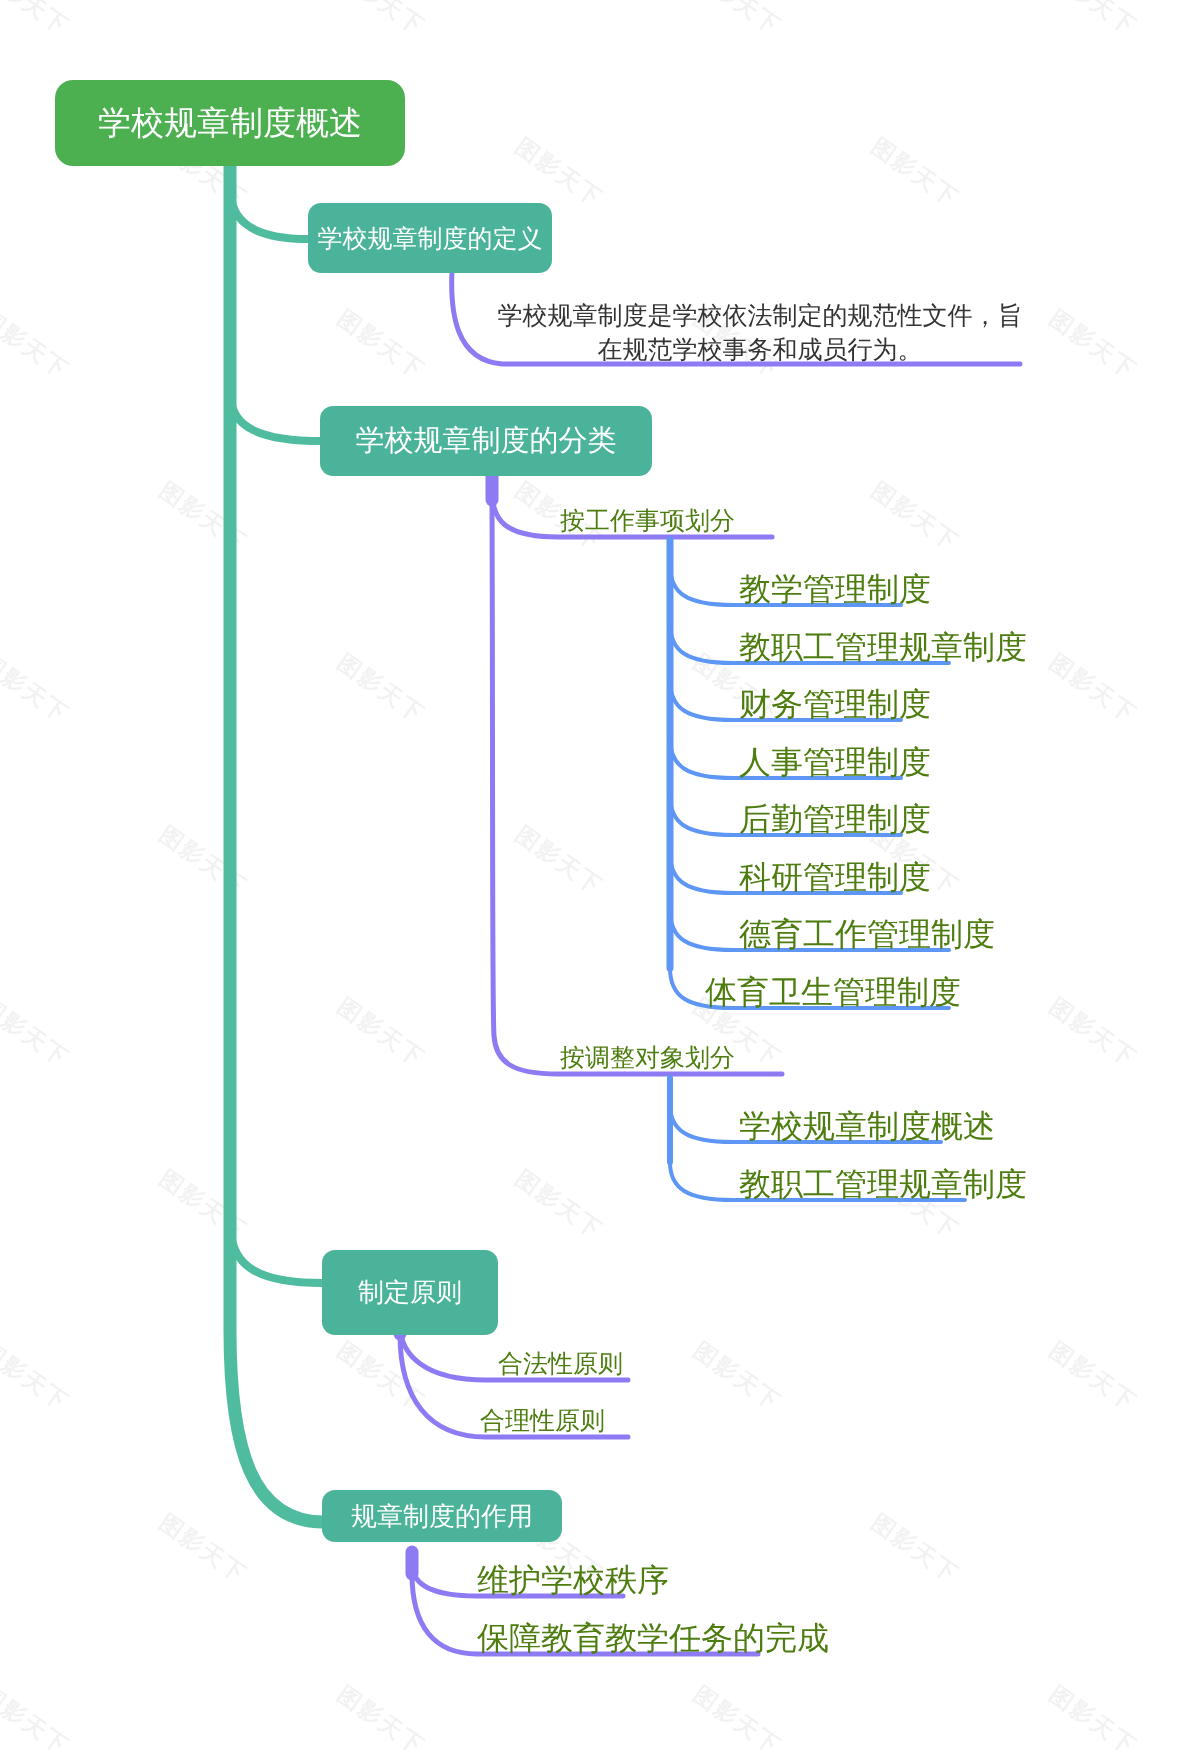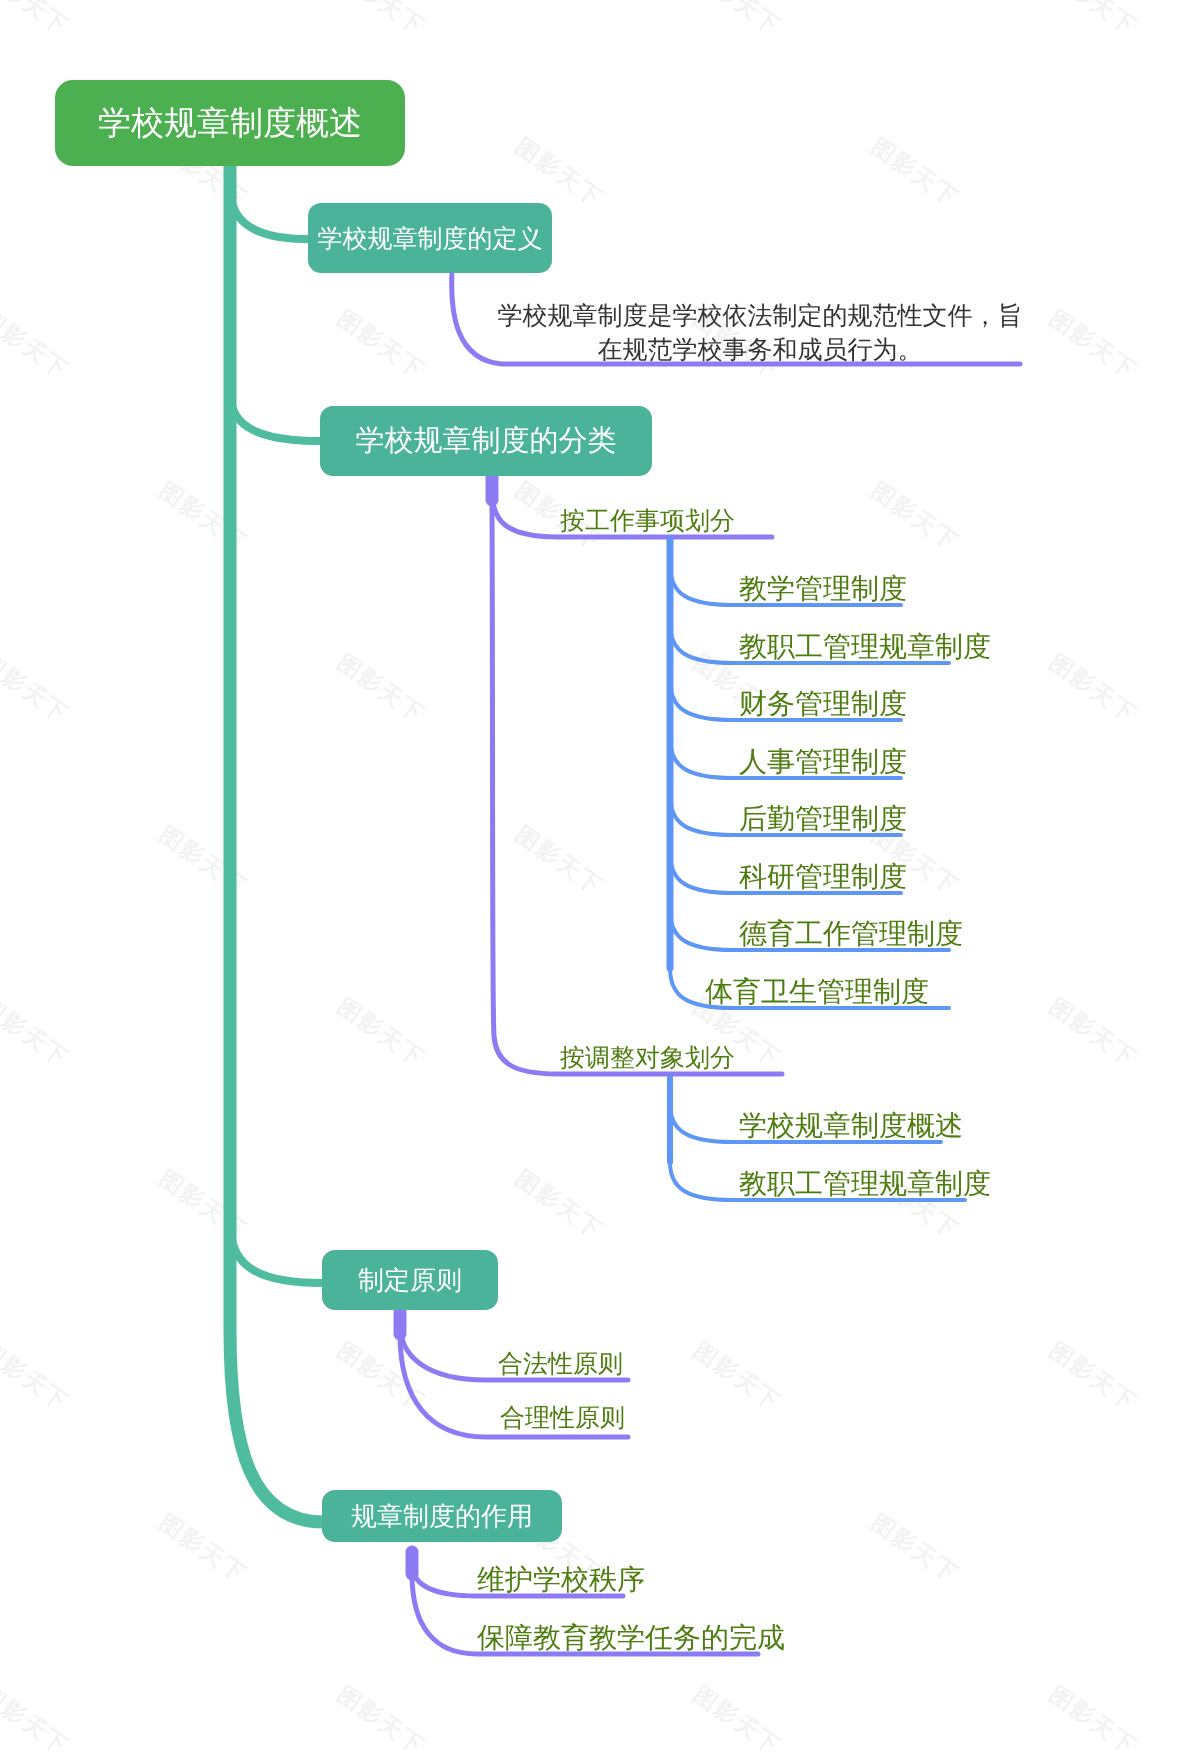--- a/index.html
+++ b/index.html
@@ -15,21 +15,21 @@
   svg.lines{position:absolute;left:0;top:0;z-index:1;}
   .node-box{
     position:absolute;z-index:2;display:flex;align-items:center;justify-content:center;
     color:#ffffff;white-space:nowrap;box-sizing:border-box;
   }
   .root-box{background:#4caf50;border-radius:18px;font-size:33px;}
   .topic-box{background:#4bb39a;border-radius:13px;}
   .leaf{
     position:absolute;z-index:2;color:#4d7c0f;white-space:nowrap;line-height:30px;height:30px;
   }
-  .leaf-sm{font-size:28px;}
+  .leaf-sm{font-size:32px;}
   .leaf-md{font-size:25px;}
   .def-text{
     position:absolute;z-index:2;color:#333333;text-align:center;
     font-size:25px;line-height:34px;
   }
 </style>
 </head>
 <body>
 
 <div class="canvas">
@@ -130,21 +130,21 @@
   <div class="leaf leaf-sm" style="left:739px;top:804px;">后勤管理制度</div>
   <div class="leaf leaf-sm" style="left:739px;top:862px;">科研管理制度</div>
   <div class="leaf leaf-sm" style="left:739px;top:919px;">德育工作管理制度</div>
   <div class="leaf leaf-sm" style="left:705px;top:977px;">体育卫生管理制度</div>
 
   <div class="leaf leaf-md" style="left:560px;top:1042px;">按调整对象划分</div>
 
   <div class="leaf leaf-sm" style="left:739px;top:1111px;">学校规章制度概述</div>
   <div class="leaf leaf-sm" style="left:739px;top:1169px;">教职工管理规章制度</div>
 
-  <div class="node-box topic-box" style="left:322px;top:1250px;width:176px;height:60px;font-size:26px;">制定原则</div>
+  <div class="node-box topic-box" style="left:322px;top:1250px;width:176px;height:85px;font-size:26px;">制定原则</div>
   <div class="leaf leaf-md" style="left:486px;top:1348px;margin-left:12px;">合法性原则</div>
-  <div class="leaf leaf-md" style="left:500px;top:1405px;font-family:Liberation Mono, monospace;">合理性原则</div>
+  <div class="leaf leaf-md" style="left:480px;top:1405px;">合理性原则</div>
 
   <div class="node-box topic-box" style="left:322px;top:1490px;width:240px;height:52px;font-size:26px;">规章制度的作用</div>
   <div class="leaf leaf-sm" style="left:477px;top:1565px;">维护学校秩序</div>
   <div class="leaf leaf-sm" style="left:477px;top:1623px;">保障教育教学任务的完成</div>
 
 </div>
 
 </body></html>

